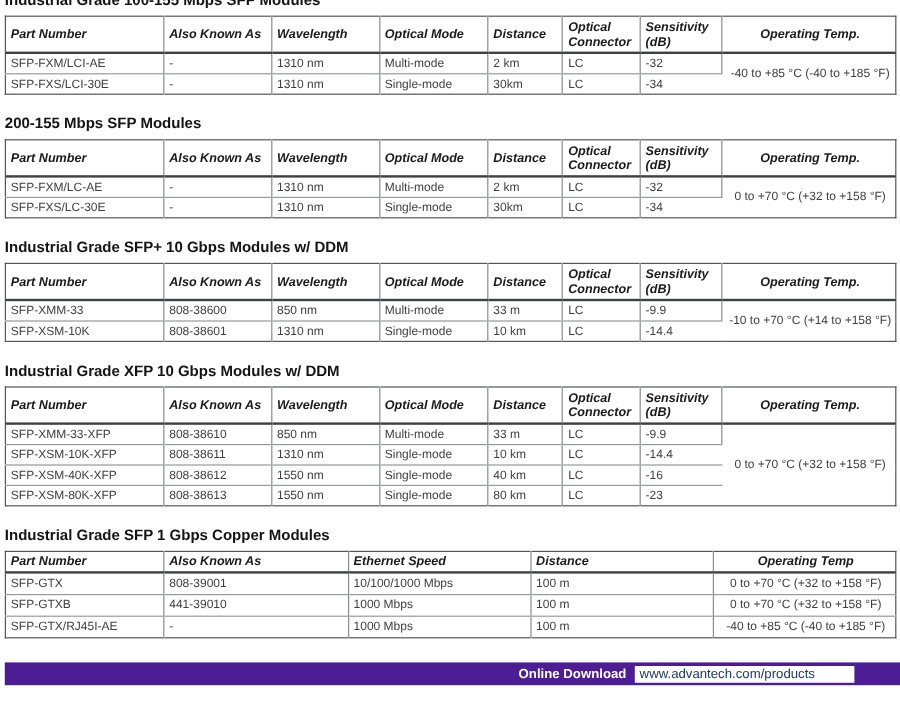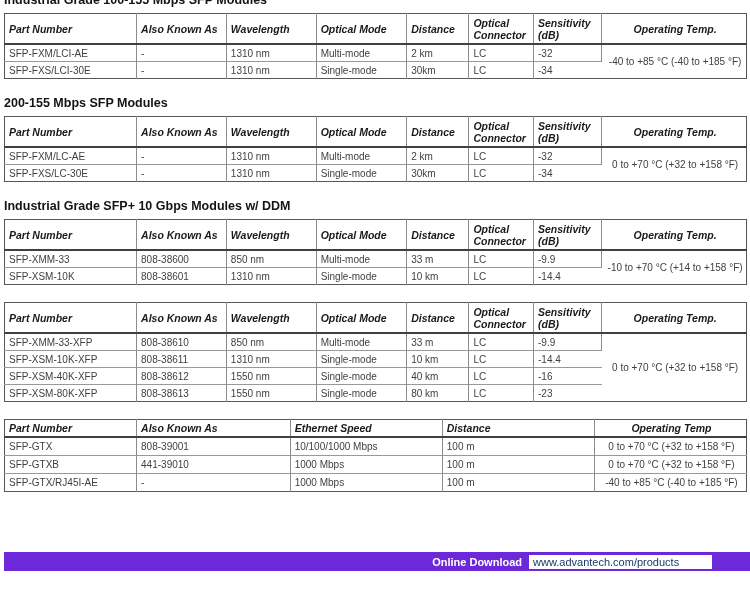--- a/index.html
+++ b/index.html
@@ -233,20 +233,21 @@
               <td>1310 nm</td>
               <td>Single-mode</td>
               <td>10 km</td>
               <td>LC</td>
               <td>-14.4</td>
             </tr>
           </tbody>
         </table>
       </div>
       <div class="section">
+        <div class="sec-title">Industrial Grade XFP 10 Gbps Modules w/ DDM</div>
         <table class="wide">
           <colgroup>
             <col style="width: 17.8%;">
             <col style="width: 12.1%;">
             <col style="width: 12.1%;">
             <col style="width: 12.2%;">
             <col style="width: 8.4%;">
             <col style="width: 8.7%;">
             <col style="width: 9.2%;">
             <col style="width: 19.5%;">
@@ -298,20 +299,21 @@
               <td>1550 nm</td>
               <td>Single-mode</td>
               <td>80 km</td>
               <td>LC</td>
               <td>-23</td>
             </tr>
           </tbody>
         </table>
       </div>
       <div class="section">
+        <div class="sec-title">Industrial Grade SFP 1 Gbps Copper Modules</div>
         <table class="compact">
           <colgroup>
             <col style="width: 17.8%;">
             <col style="width: 20.7%;">
             <col style="width: 20.5%;">
             <col style="width: 20.5%;">
             <col style="width: 20.5%;">
           </colgroup>
           <thead>
             <tr>
@@ -343,18 +345,18 @@
               <td>1000 Mbps</td>
               <td>100 m</td>
               <td class="center">-40 to +85 °C (-40 to +185 °F)</td>
             </tr>
           </tbody>
         </table>
       </div>
     </div>
 </div>
 
-<div class="footer" style="background: #6d28d9;">
+<div class="footer" style="background: #4c1d95;">
   <span class="footer-label">Online Download</span>
   <span class="url-box">
     <span class="url-text">www.advantech.com/products</span>
   </span>
 </div>
 
 </body></html>

